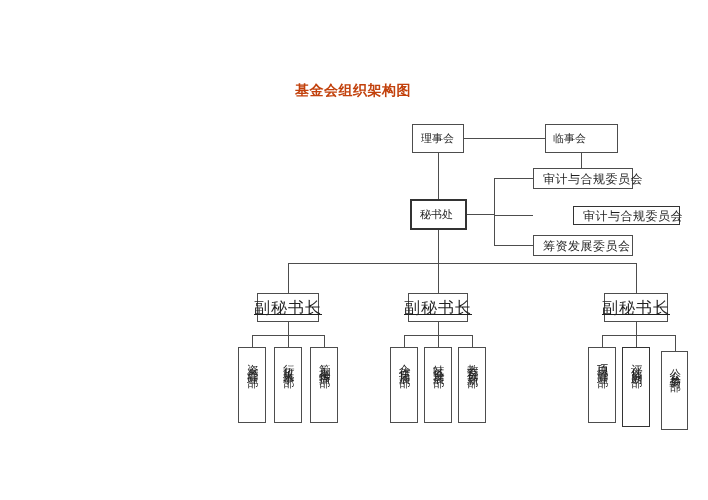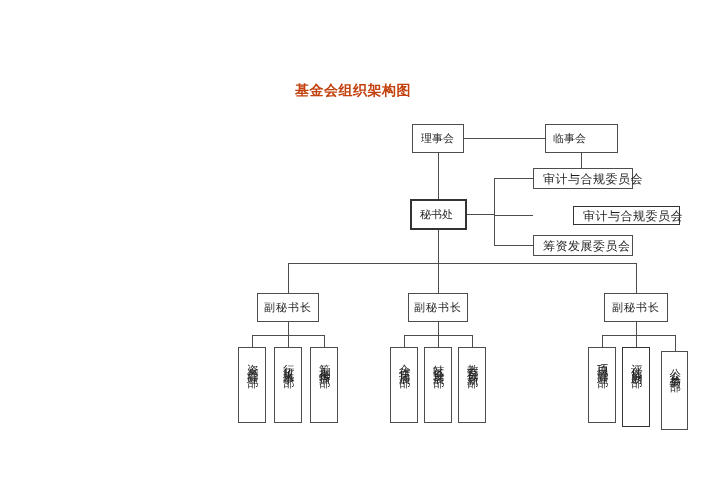--- a/index.html
+++ b/index.html
@@ -34,21 +34,21 @@
     display: flex;
     align-items: center;
     font-size: 11px;
     line-height: 1;
     white-space: nowrap;
   }
   .node.pad-left { padding-left: 8px; justify-content: flex-start; }
   .node.centered { justify-content: center; }
   .node.heavy { border-width: 2px; border-color: #333333; text-align: right; }
   .committee { font-size: 12px; letter-spacing: 0.5px; padding-left: 9px; }
-  .deputy { font-size: 11px; letter-spacing: 1px; }
+  .deputy { font-size: 16px; letter-spacing: 1px; text-decoration: underline; }
   .dept {
     justify-content: center;
     align-items: flex-start;
     padding-top: 7px;
     font-size: 11.5px;
   }
   .dept .vtext {
     writing-mode: vertical-rl;
     text-orientation: upright;
     letter-spacing: 3px;

